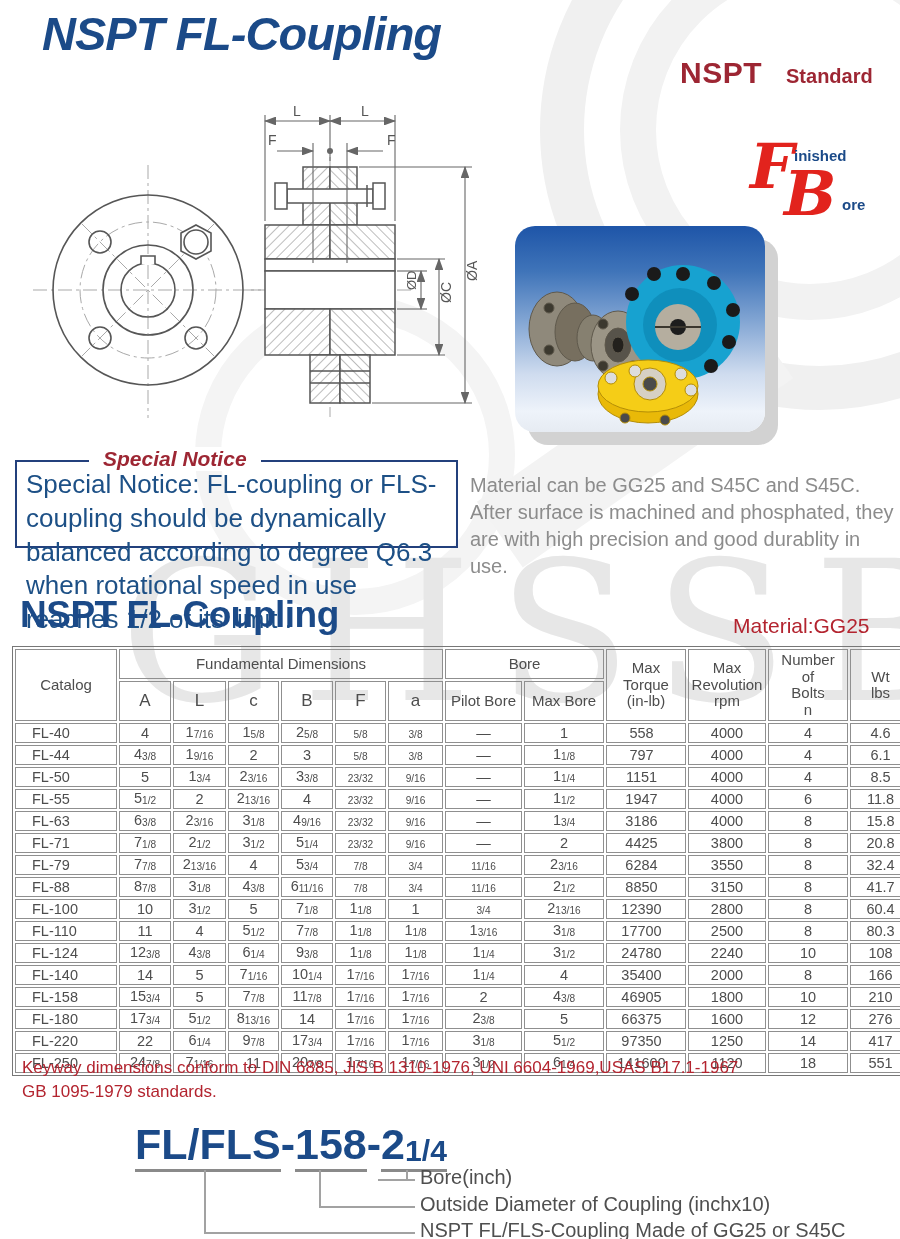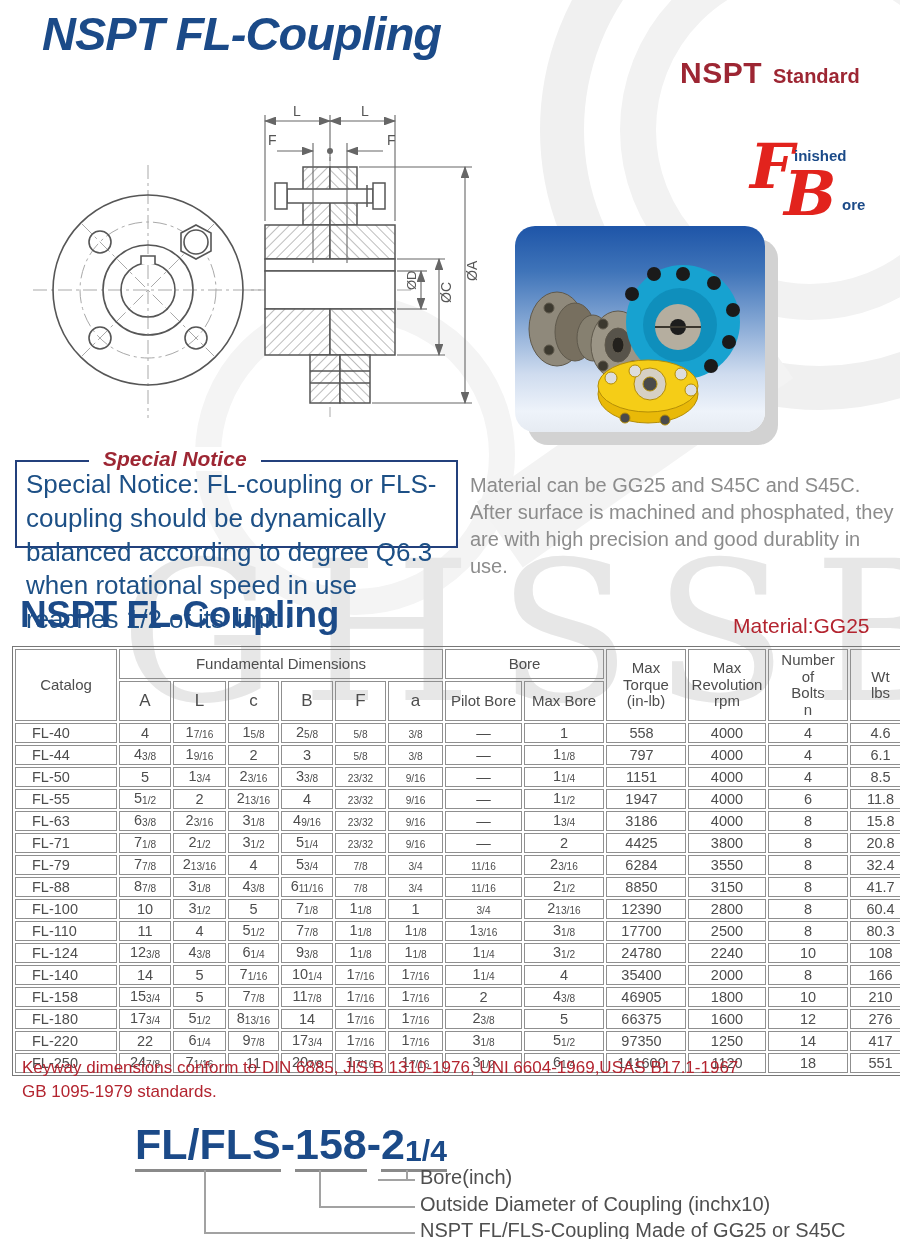--- a/index.html
+++ b/index.html
@@ -16,21 +16,21 @@
   .arc2{left:620px;top:-60px;width:380px;height:380px;border:36px solid #f2f2f2;}
   .arc3{left:195px;top:295px;width:320px;height:320px;border:26px solid #f4f4f4;}
   .ribbon{position:absolute;left:470px;top:400px;width:330px;height:80px;background:#f3f3f3;
     transform:rotate(-35deg);z-index:0;}
 
   .z{position:absolute;z-index:2;}
 
   
   .title{left:42px;top:6px;margin:0;font-size:47px;font-weight:bold;font-style:italic;
     color:var(--navy,#1b4a88);letter-spacing:-1px;}
-  .brand{left:680px;top:56px;display:flex;align-items:baseline;gap:11px;color:var(--maroon,#9d2633);}
+  .brand{left:680px;top:56px;display:flex;align-items:baseline;gap:24px;color:var(--maroon,#9d2633);}
   .brand .b1{font-size:30px;font-weight:bold;letter-spacing:0.5px;}
   .brand .b2{font-size:20px;font-weight:bold;}
 
   
   .fb{left:750px;top:136px;width:140px;height:100px;}
   .fb span{position:absolute;}
   .fb .big{font-family:"DejaVu Serif",serif;font-style:italic;font-weight:bold;
     font-size:62px;line-height:1;color:#e2231d;}
   .fb .sm{font-size:15px;font-weight:bold;color:var(--navy,#1b4a88);text-align:center;}
   .fb .f{left:0;top:0;}

